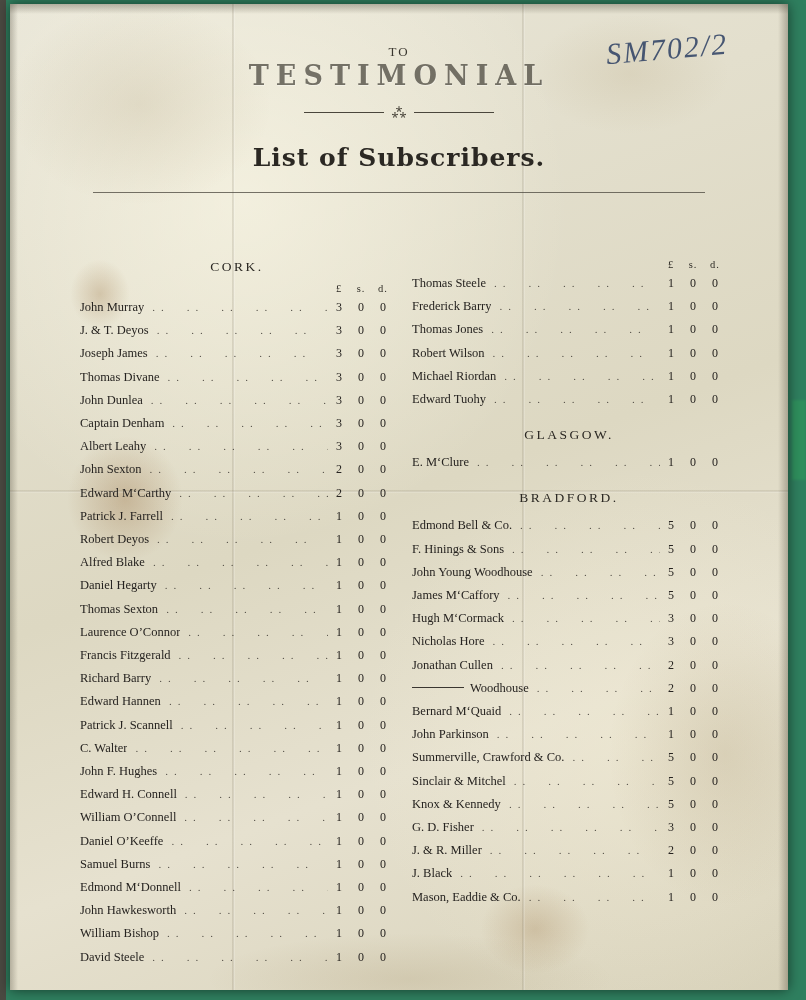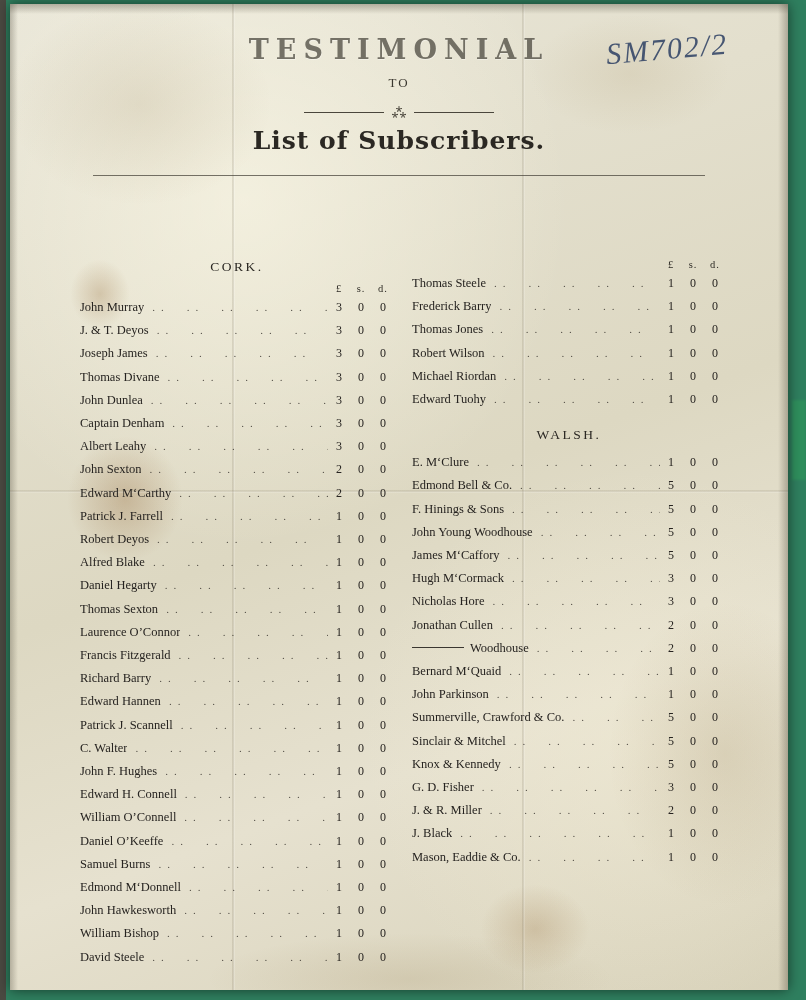--- a/index.html
+++ b/index.html
@@ -153,21 +153,21 @@
   #divider-orn .l, #divider-orn .r {
     position: absolute; top: 7px; height: 1px; background: #4a463c;
   }
   #divider-orn .l { left: 0; width: 80px; }
   #divider-orn .r { right: 0; width: 80px; }
   #divider-orn .c {
     position: absolute; left: 50%; top: 0; transform: translateX(-50%);
     font-size: 13px; color: #4a463c; line-height: 14px;
   }
   #title-list {
-    margin-top: 7px;
+    margin-top: 24px;
     font-family: "DejaVu Serif", serif;
     font-weight: bold;
     font-size: 25px;
     letter-spacing: 1px;
     color: #2b2823;
   }
   #rule-main {
     margin: 20px auto 0 auto;
     width: 612px;
     height: 1px;
@@ -268,22 +268,22 @@
     <div class="fold-v" id="foldv2"></div>
     <div class="fold-h" id="foldh1"></div>
 
     <div id="top-edge"></div>
     <div id="left-edge"></div>
     <div id="right-edge"></div>
 
     <div id="ref-number">SM702/2</div>
 
     <div id="header">
+      <div id="title-to">TO</div>
       <div id="title-testimonial">TESTIMONIAL</div>
-      <div id="title-to">TO</div>
       <div id="divider-orn">
         <div class="l"></div>
         <div class="c">⁂</div>
         <div class="r"></div>
       </div>
       <div id="title-list">List of Subscribers.</div>
       <div id="rule-main"></div>
     </div>
 
     <div id="columns">
@@ -609,30 +609,31 @@
           </div>
           <div class="entry">
             <span class="nm">Edward Tuohy</span>
             <span class="dots">.. .. .. .. .. .. .. .. </span>
             <span class="amt">
               <span class="a-l">1</span>
               <span class="a-s">0</span>
               <span class="a-d">0</span>
             </span>
           </div>
-          <div class="section-head">WALSH.</div>
+          <div class="section-head">GLASGOW.</div>
           <div class="entry">
             <span class="nm">E. M‘Clure</span>
             <span class="dots">.. .. .. .. .. .. .. .. </span>
             <span class="amt">
               <span class="a-l">1</span>
               <span class="a-s">0</span>
               <span class="a-d">0</span>
             </span>
           </div>
+          <div class="section-head">BRADFORD.</div>
           <div class="entry">
             <span class="nm">Edmond Bell &amp; Co.</span>
             <span class="dots">.. .. .. .. .. .. .. .. </span>
             <span class="amt">
               <span class="a-l">5</span>
               <span class="a-s">0</span>
               <span class="a-d">0</span>
             </span>
           </div>
           <div class="entry">

